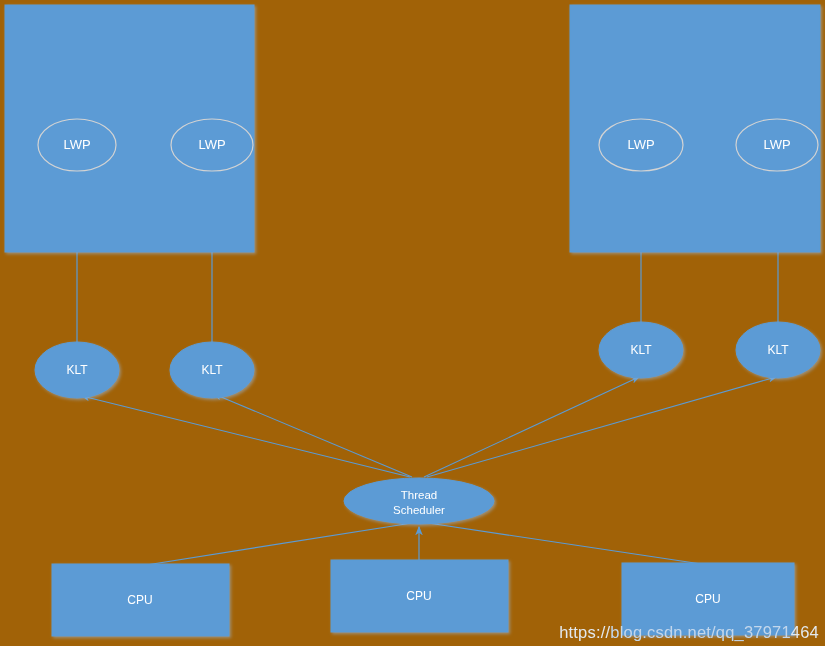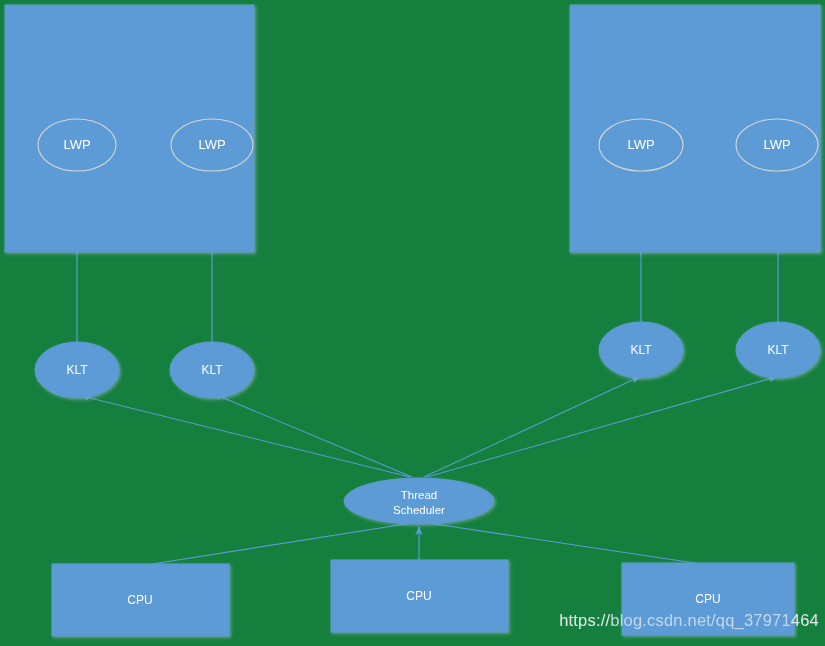--- a/index.html
+++ b/index.html
@@ -7,21 +7,21 @@
     padding: 0;
     background: #ffffff;
   }
   body {
     font-family: "Liberation Sans", sans-serif;
   }
   #canvas {
     position: relative;
     width: 825px;
     height: 646px;
-    background: #15803d;
+    background: #a16207;
     overflow: hidden;
   }
   svg#diagram {
     position: absolute;
     left: 0;
     top: 0;
     width: 825px;
     height: 646px;
   }
   .proc-box {
@@ -70,21 +70,21 @@
   }
   .label-sched {
     fill: #FFFFFF;
     font-family: "Liberation Sans", sans-serif;
     font-size: 11.5px;
     text-anchor: middle;
   }
   .watermark-text {
     position: absolute;
     right: 6px;
-    bottom: 16px;
+    bottom: 4px;
     font-family: "Liberation Sans", sans-serif;
     font-size: 16.5px;
     color: #E3E9EF;
     letter-spacing: 0.2px;
     white-space: nowrap;
     user-select: none;
   }
   .wm-hl {
     color: #C3D7EC;
   }

